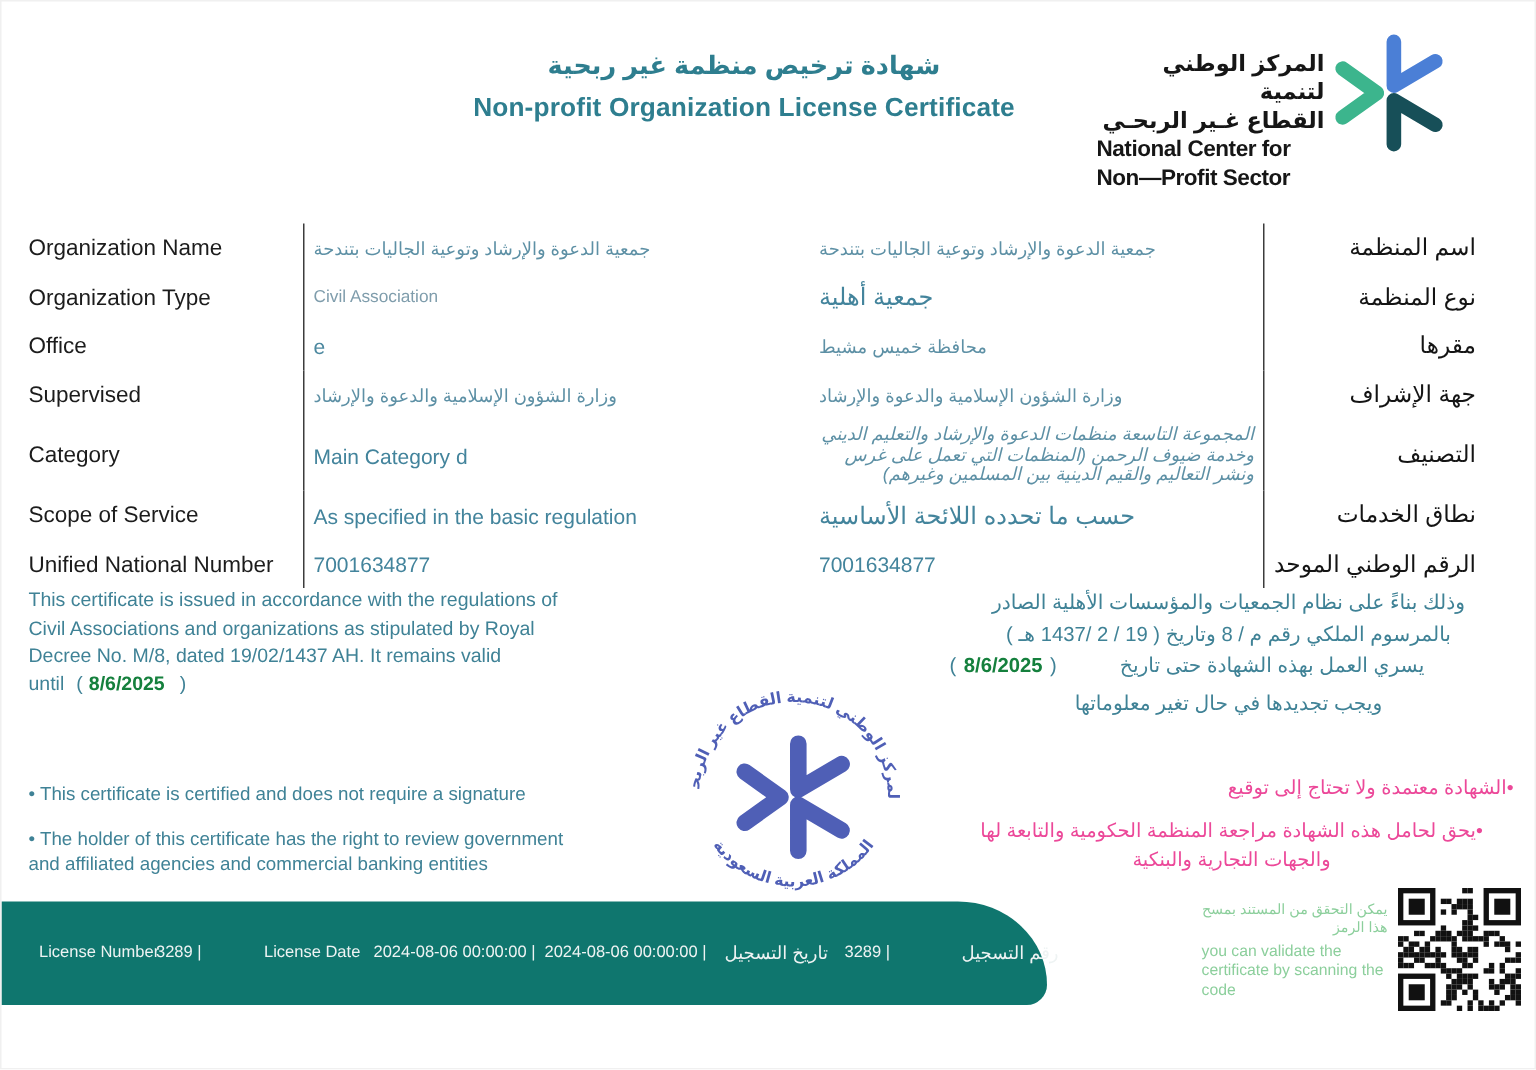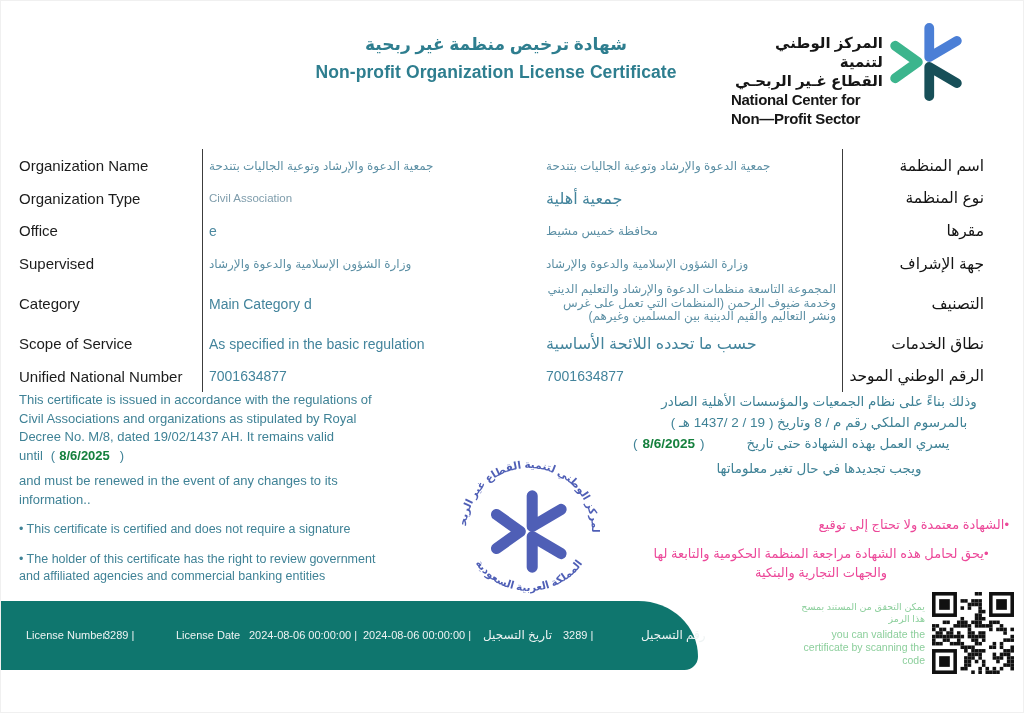--- a/index.html
+++ b/index.html
@@ -26,21 +26,21 @@
   .fval{flex:1;border-left:1px solid #3c3c3c;padding-left:6px;align-self:stretch;display:flex;align-items:center;}
   .fval-r{flex:1;border-right:1px solid #3c3c3c;padding-right:6px;align-self:stretch;display:flex;align-items:center;justify-content:flex-end;text-align:right;direction:rtl;}
   .flabel-r{width:165px;flex:none;font-size:15.5px;color:#141414;text-align:right;direction:rtl;padding-right:0;box-sizing:border-box;padding-left:22px;}
   .flabel-r{text-align:right;padding-right:24px;padding-left:0;}
 
   .val-ar-sm{font-size:12px;color:#5d90a5;direction:rtl;}
   .val-en-sm{font-size:11.5px;color:#7f9dac;}
   .val-md{font-size:14px;color:#4d89a0;}
   .val-lg{font-size:14px;color:#43849c;}
   .val-ar-lg{font-size:16px;color:#43849c;direction:rtl;}
-  .val-ar-multi{font-size:12px;line-height:13.5px;color:#5d90a5;direction:rtl;text-align:right;}
+  .val-ar-multi{font-size:12px;line-height:13.5px;color:#5d90a5;direction:rtl;text-align:right;font-style:italic;}
 
   
   .notes-en{position:absolute;left:18px;top:390px;width:370px;color:#3f8296;font-size:13px;line-height:18.5px;}
   .notes-en .p2{margin-top:7px;}
   .paren{color:#3f8296;}
   .red{color:#15803d;font-weight:bold;}
   .notes-en .open{margin-left:8px;margin-right:4px;}
   .notes-en .close{margin-left:10px;}
   .bullets-en{position:absolute;left:18px;top:520px;width:378px;color:#3f8296;font-size:12.5px;line-height:17px;}
   .bullets-en .b2{margin-top:13px;}
@@ -61,21 +61,21 @@
 
   
   .bar{position:absolute;left:0;top:600px;width:697px;height:69px;background:#0f766e;
        border-radius:0 62px 14px 0 / 0 58px 14px 0;}
   .bar span{position:absolute;white-space:nowrap;color:#eef3f3;font-size:11px;top:28px;}
   .bar .ar{font-size:12px;top:27px;direction:rtl;text-align:center;}
 
   
   .qr-text{position:absolute;left:800px;top:600px;width:124px;color:#8ccf9c;}
   .qr-text .ar{font-size:9.5px;direction:rtl;text-align:right;line-height:12px;}
-  .qr-text .en{font-size:10.5px;text-align:right;line-height:13px;margin-top:3px;}
+  .qr-text .en{font-size:10.5px;text-align:left;line-height:13px;margin-top:3px;}
   .qr{position:absolute;left:931px;top:591px;background:#fff;}
 </style>
 </head>
 <body>
 
 <div class="page">
 
   <div class="title-block">
     <div class="title-ar">شهادة ترخيص منظمة غير ربحية</div>
     <div class="title-en">Non-profit Organization License Certificate</div>
@@ -188,21 +188,20 @@
     <div class="frow" style="height:32px">
       <div class="fval-r">
           <span class="val-lg">7001634877</span>
         </div>
       <div class="flabel-r">الرقم الوطني الموحد</div>
     </div>
   </div>
 
   <div class="notes-en">
     <div class="p1"><span>This certificate is issued in accordance with the regulations of Civil Associations and organizations as stipulated by Royal Decree No. M/8, dated 19/02/1437 AH. It remains valid until</span><span class="paren open">(</span><span class="red">8/6/2025</span><span class="paren close">)</span></div>
-    <div class="p2">and must be renewed in the event of any changes to its information..</div>
   </div>
   <div class="bullets-en">
     <div class="b1">• This certificate is certified and does not require a signature</div>
     <div class="b2">• The holder of this certificate has the right to review government and affiliated agencies and commercial banking entities</div>
   </div>
 
   <div class="notes-ar">
     <div class="p1">وذلك بناءً على نظام الجمعيات والمؤسسات الأهلية الصادر بالمرسوم الملكي رقم م / 8 وتاريخ ( 19 / 2 /1437 هـ )</div>
     <div class="p2"><span>يسري العمل بهذه الشهادة حتى تاريخ</span><span class="ngroup" dir="ltr"><span class="paren">(</span><span class="red">8/6/2025</span><span class="paren">)</span></span></div>
     <div class="p3">ويجب تجديدها في حال تغير معلوماتها</div>

